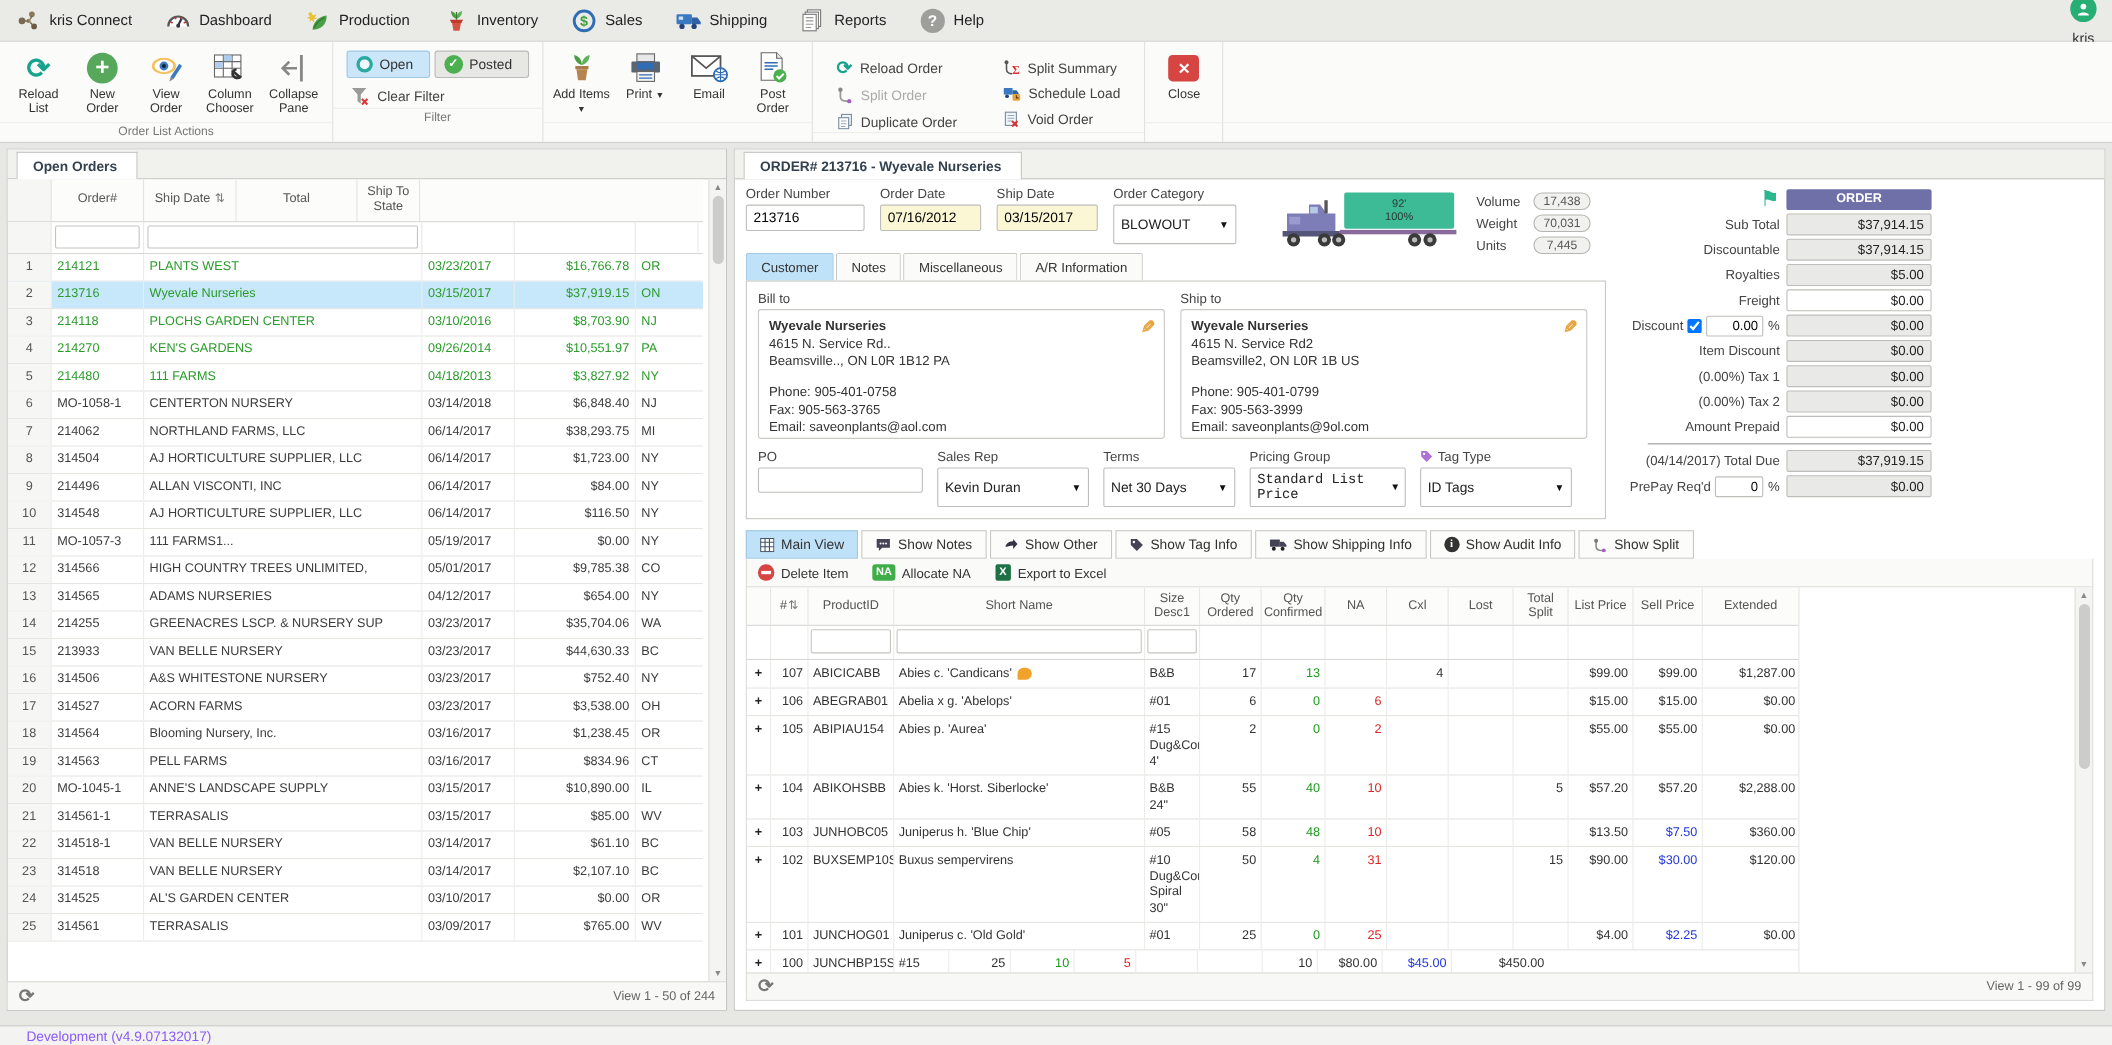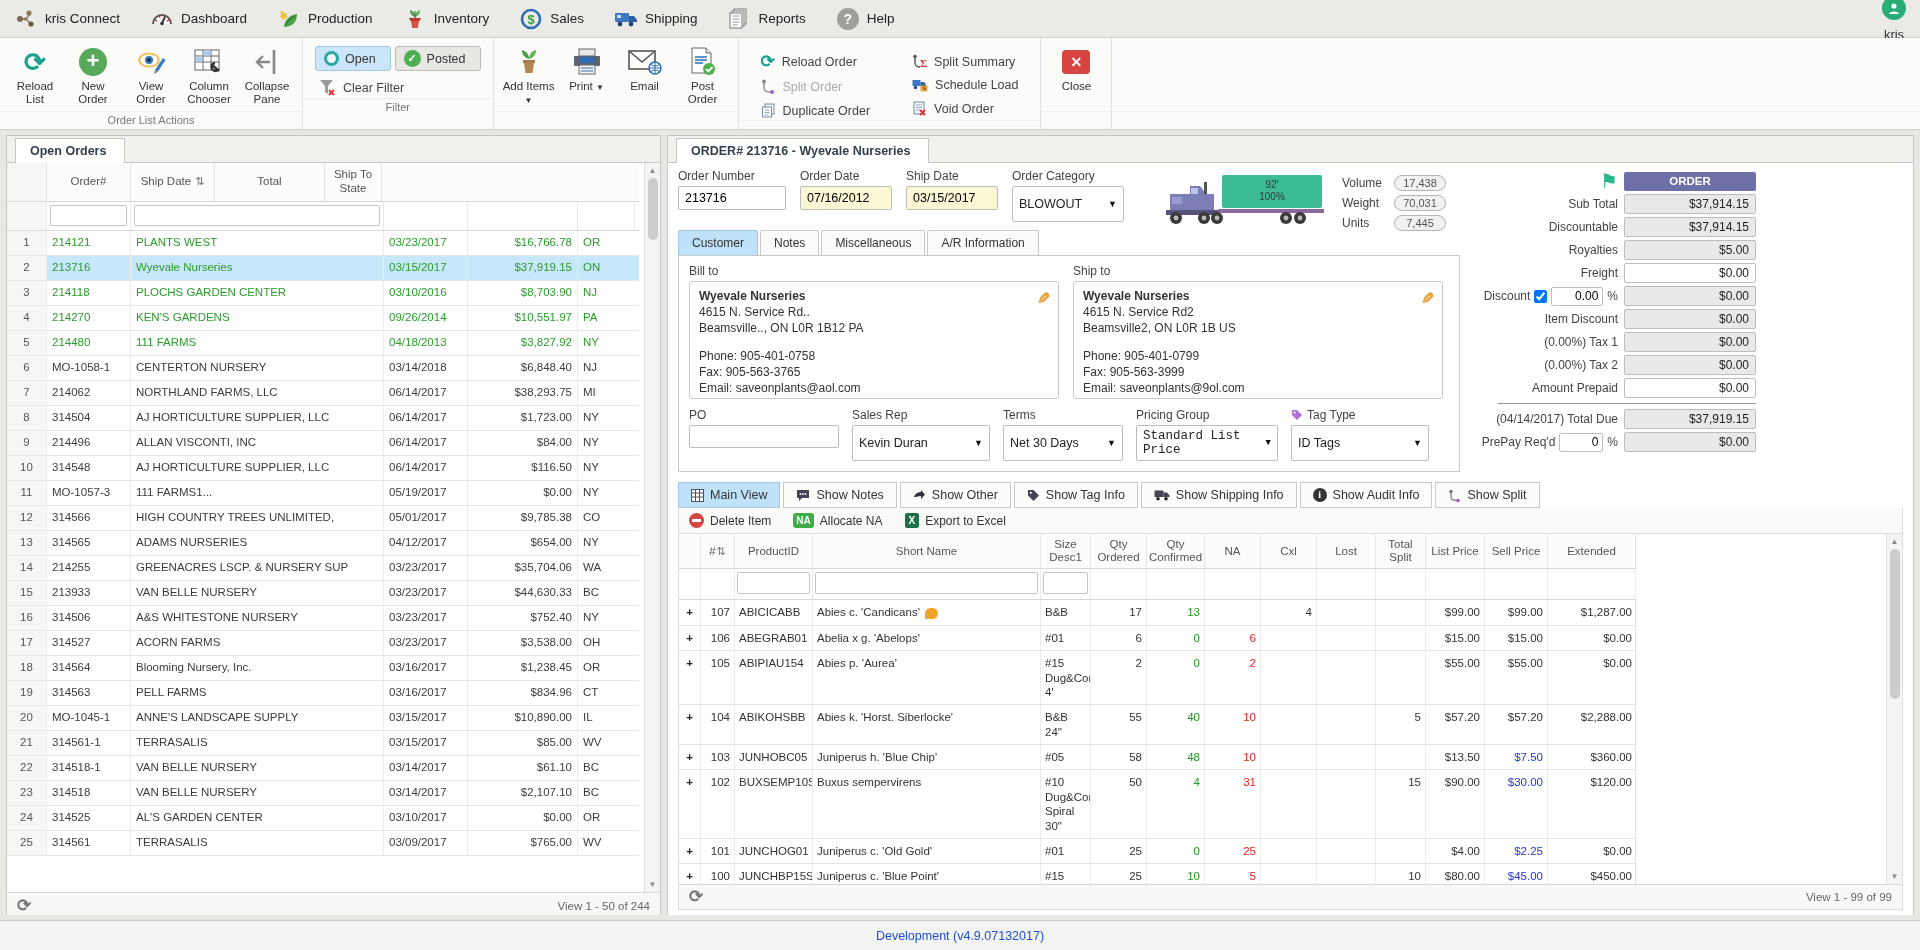--- a/index.html
+++ b/index.html
@@ -79,21 +79,21 @@
   
   .vscroll { width:16px; background:#f4f4f2; border-left:1px solid #e0e0dd; display:flex; flex-direction:column; align-items:center; flex:0 0 auto; }
   .vscroll .arr { font-size:8px; color:#888; padding:3px 0; }
   .vscroll .thumb { width:10px; height:62px; background:#cjcfcc; background:#cccccb; border-radius:5px; }
   .vscroll .rest { flex:1; }
 
   .gridfooter { height:26px; border-top:1px solid #d8d8d5; background:#f8f8f6; display:flex; align-items:center; padding:0 10px; font-size:11.5px; color:#666; flex:0 0 auto; }
   .gridfooter .fspace { flex:1; }
 
   
-  .statusbar { height:30px; margin-top:5px; background:#f3f3f1; border-top:1px solid #c9c9c6; font-size:12.5px; color:#1d4ed8; display:flex; align-items:center; padding:0 24px; flex:0 0 auto;justify-content:center; }
+  .statusbar { height:18px; margin-top:5px; background:#f3f3f1; border-top:1px solid #c9c9c6; font-size:12.5px; color:#8b5cf6; display:flex; align-items:center; padding:0 24px; flex:0 0 auto; }
 
   
   .rcontent { flex:1; position:relative; padding:6px 10px 0 10px; display:flex; flex-direction:column; overflow:hidden; }
   .fieldrow { display:flex; gap:14px; margin-bottom:8px; flex:0 0 auto; }
   .field { display:flex; flex-direction:column; gap:3px; }
   .field label { font-size:12px; color:#444; }
   .field input { height:24px; border:1px solid #bdbdb9; border-radius:2px; font-size:12.5px; padding:0 6px; }
   .yellow { background:#fbf7d5; }
   .fakeselect { height:36px; border:1px solid #bdbdb9; border-radius:2px; background:#fff; font-size:12.5px; color:#222; display:flex; align-items:center; padding:0 6px; cursor:pointer; }
   .fakeselect .sel-caret { margin-left:auto; font-size:9px; color:#111; padding-left:8px; }
@@ -1142,21 +1142,20 @@
                   <div class="icell i-lost num"></div>
                   <div class="icell i-split num"></div>
                   <div class="icell i-list num">$4.00</div>
                   <div class="icell i-sell num price-blue">$2.25</div>
                   <div class="icell i-ext num">$0.00</div>
                 </div>
                 <div class="irow">
                   <div class="icell i-exp">+</div>
                   <div class="icell i-num num">100</div>
                   <div class="icell i-pid">JUNCHBP15SF</div>
-                  <div class="icell i-name">Juniperus c. 'Blue Point'</div>
                   <div class="icell i-size">#15 Spiral</div>
                   <div class="icell i-qo num">25</div>
                   <div class="icell i-qc num qty-green">10</div>
                   <div class="icell i-na num qty-red">5</div>
                   <div class="icell i-cxl num"></div>
                   <div class="icell i-lost num"></div>
                   <div class="icell i-split num">10</div>
                   <div class="icell i-list num">$80.00</div>
                   <div class="icell i-sell num price-blue">$45.00</div>
                   <div class="icell i-ext num">$450.00</div>

